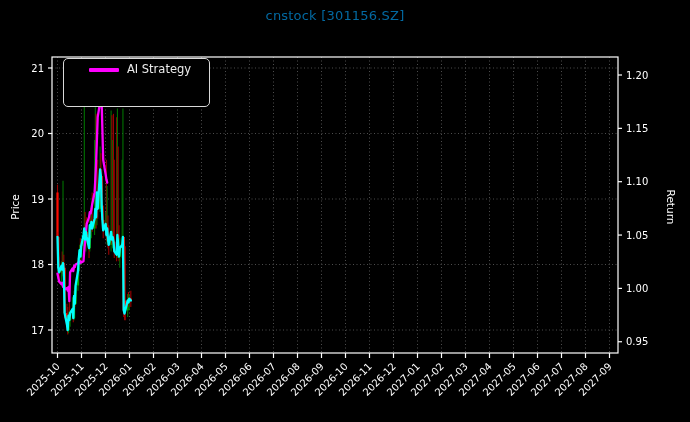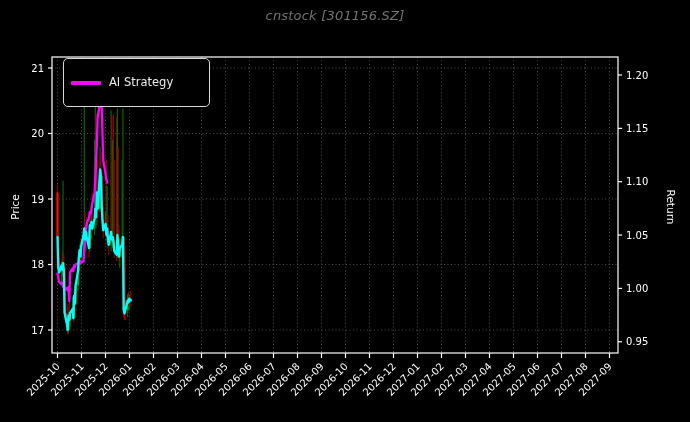--- a/index.html
+++ b/index.html
@@ -1,25 +1,25 @@
 <!DOCTYPE html>
 <html><head>
 <meta charset="utf-8">
 <style>
   html,body{margin:0;padding:0;background:#000;width:690px;height:422px;overflow:hidden;}
   body{position:relative;font-family:"DejaVu Sans",sans-serif;-webkit-font-smoothing:antialiased;}
   .chart-title{position:absolute;left:52px;top:8px;width:566px;text-align:center;
-    color:#737373;font-size:13px;letter-spacing:0.2px;font-style:italic;}
+    color:#0369a1;font-size:13px;letter-spacing:0.2px;}
   #plot-svg{position:absolute;left:0;top:0;}
   .axis-label{position:absolute;color:#fff;font-size:10.5px;white-space:nowrap;}
   .axis-label.left{left:15px;top:207px;transform:translate(-50%,-50%) rotate(-90deg);}
   .axis-label.right{left:671px;top:207px;transform:translate(-50%,-50%) rotate(90deg);}
   .legend{position:absolute;left:63px;top:58px;width:147px;height:49px;box-sizing:border-box;
     background:#000;border:1.3px solid #d9d9d9;border-radius:5px;
-    display:flex;flex-direction:column;justify-content:space-evenly;padding:2px 0;}
+    display:flex;flex-direction:row;justify-content:space-evenly;padding:2px 0;}
   .legend-row{display:flex;align-items:center;gap:8px;padding-left:7px;height:18px;}
   .legend-swatch{width:30px;height:4px;border-radius:1px;flex:0 0 auto;}
   .legend-label{color:#ececec;font-size:11.5px;line-height:1;}
 </style>
 </head>
 <body>
 
 <div class="chart-title">cnstock [301156.SZ]</div>
 
 <svg id="plot-svg" width="690" height="422" viewBox="0 0 690 422">

